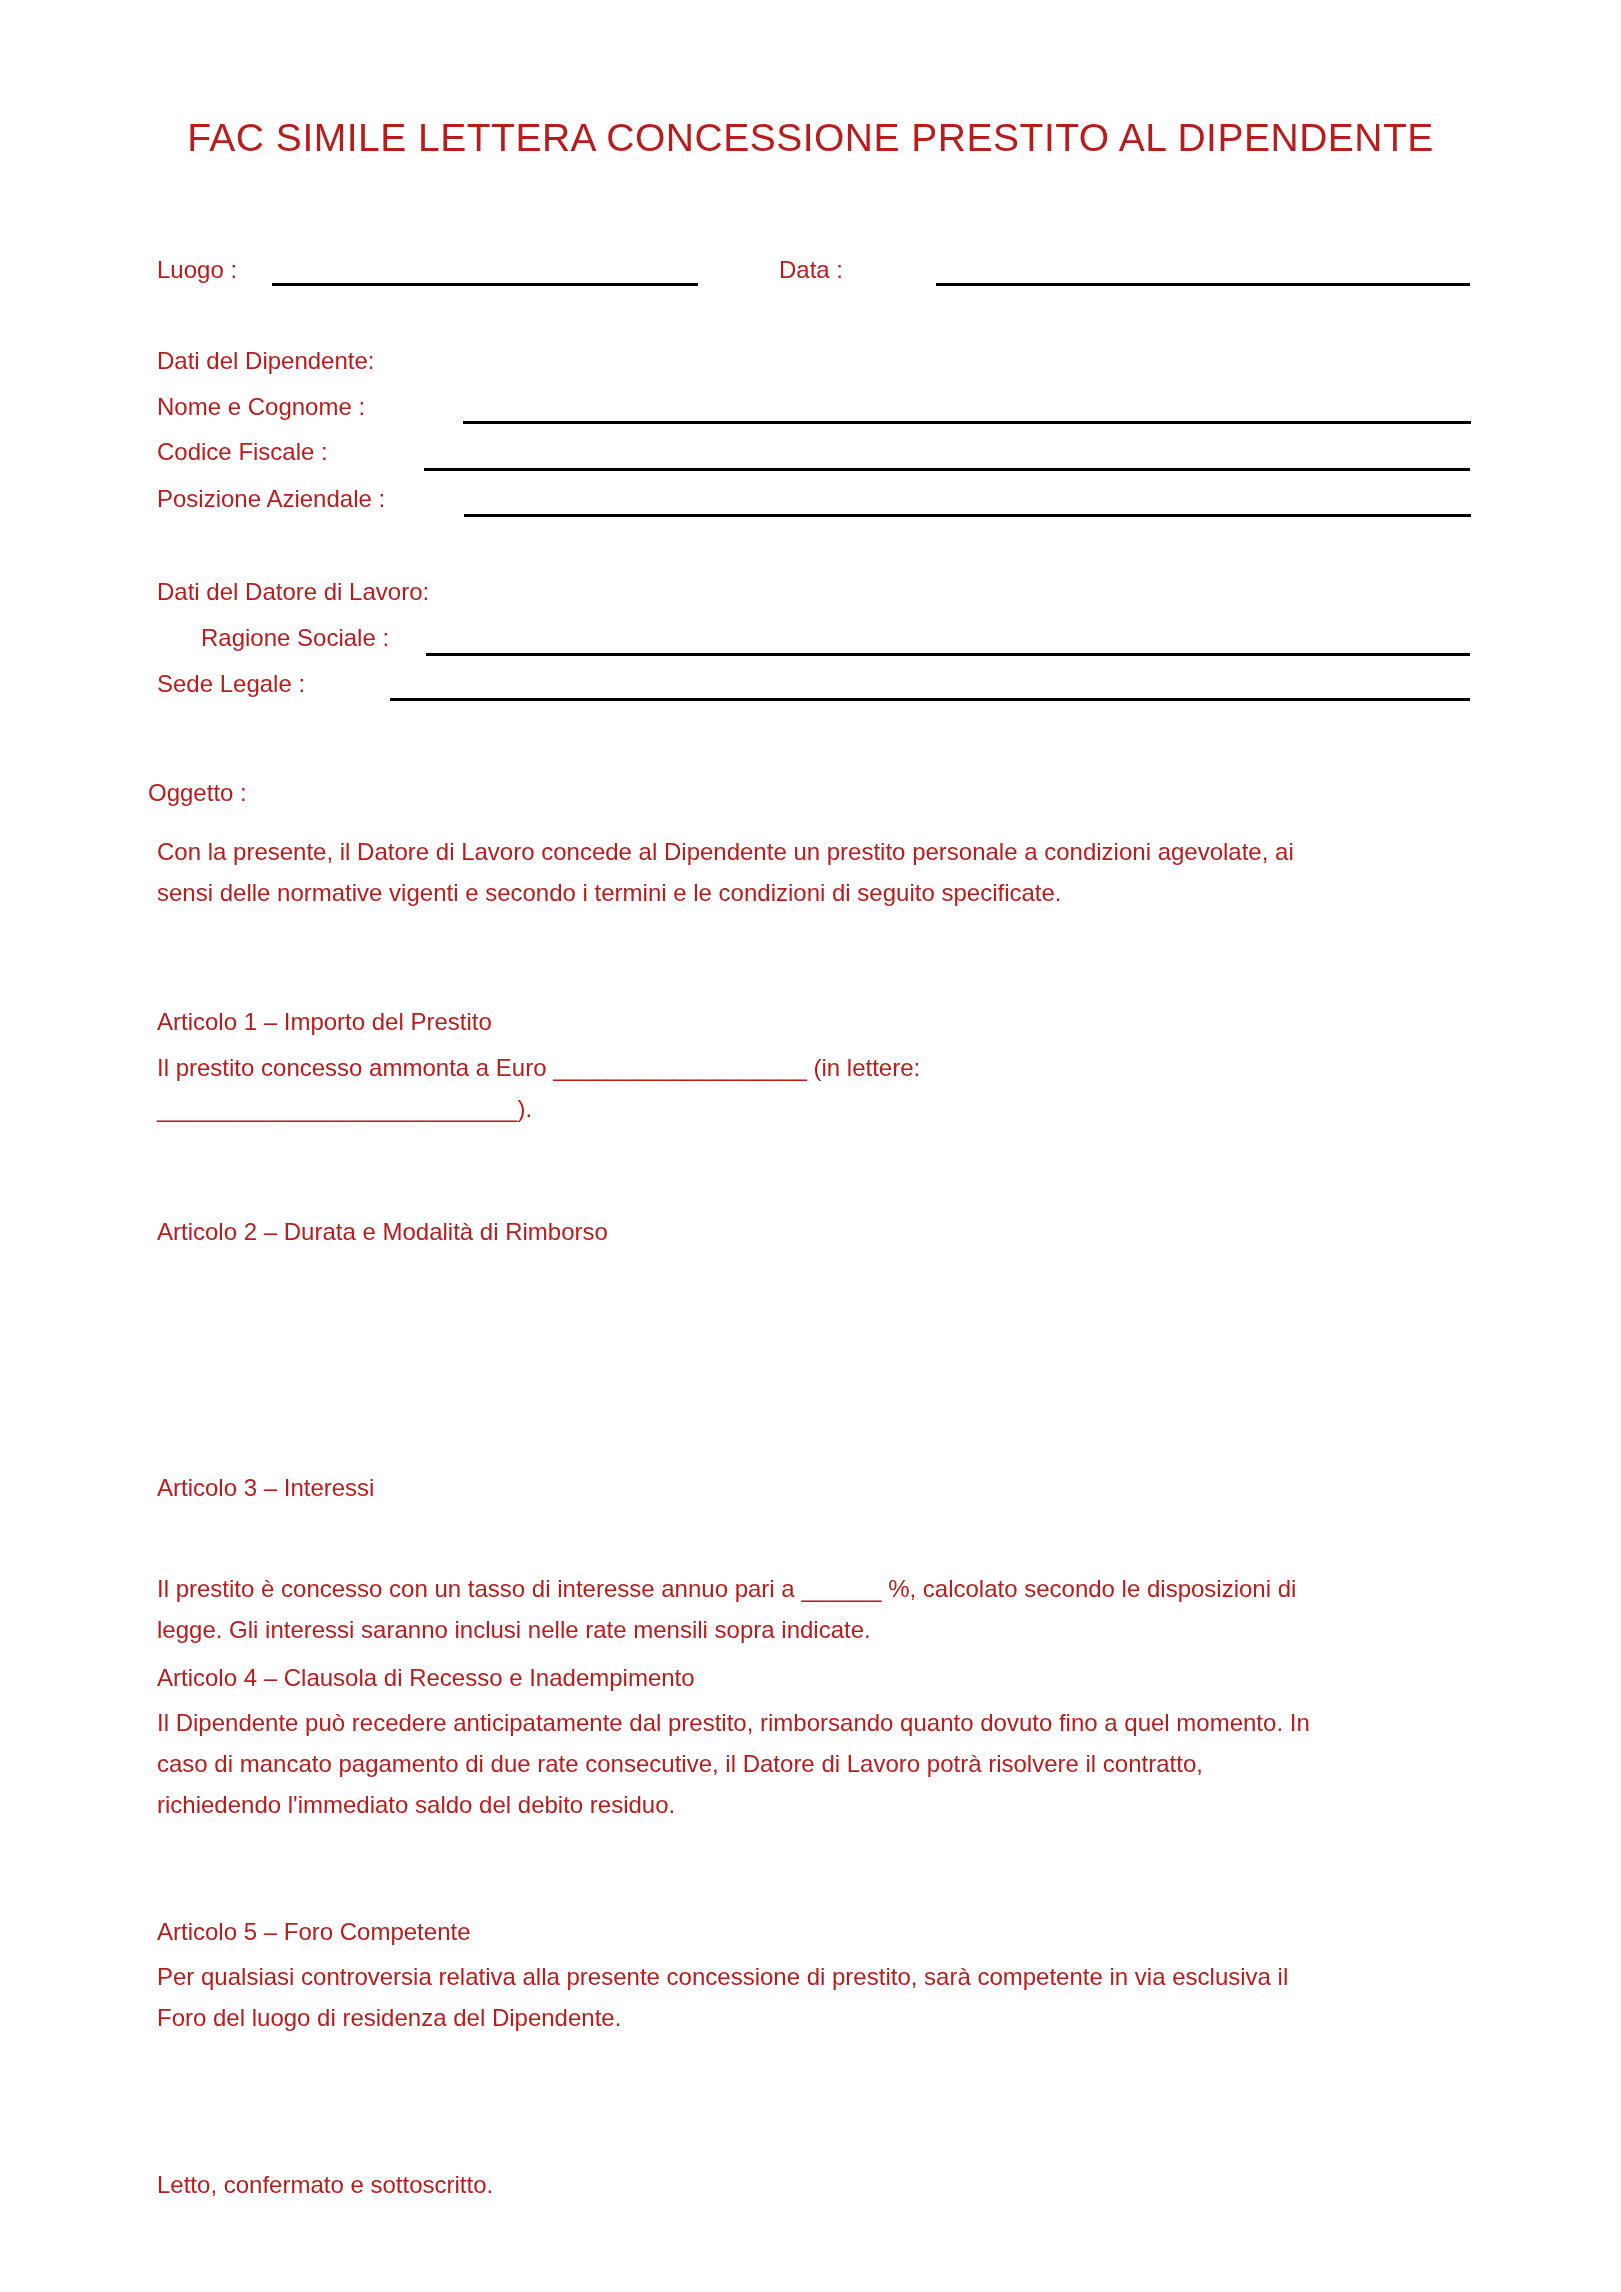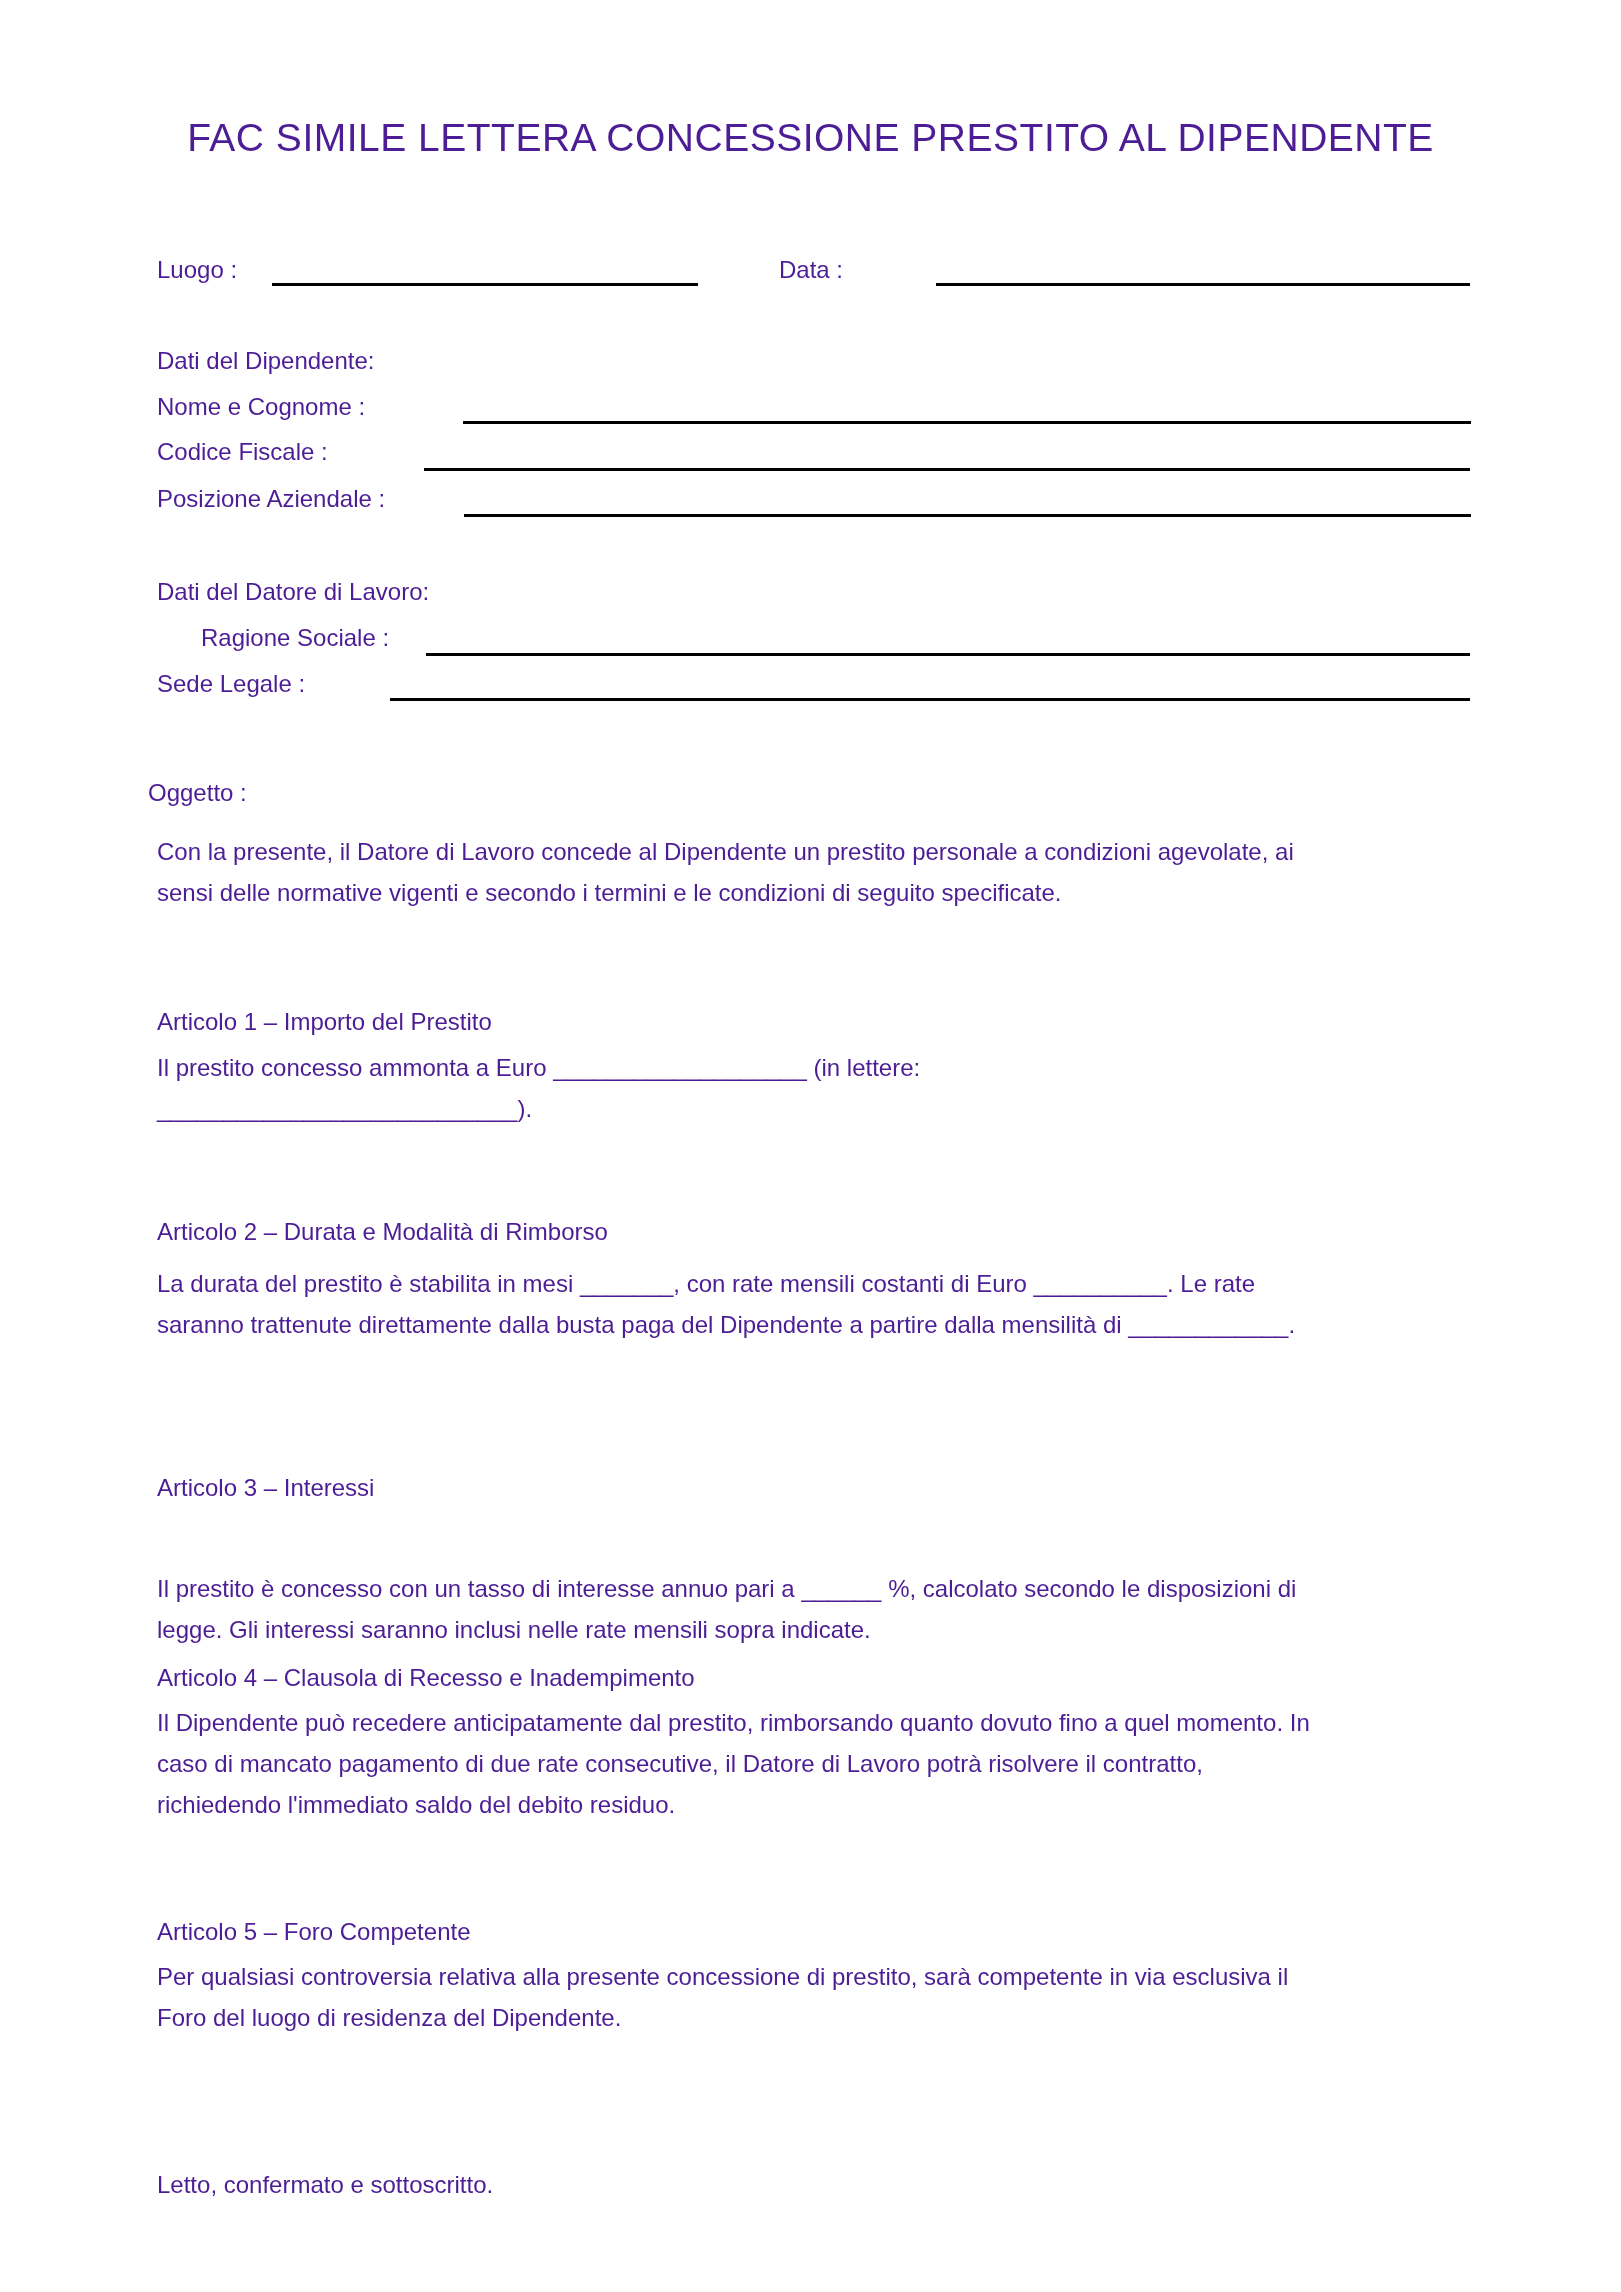--- a/index.html
+++ b/index.html
@@ -2,21 +2,21 @@
 <html><head>
 <meta charset="utf-8">
 <style>
   html, body { margin: 0; padding: 0; background: #e8e8e8; }
   .page {
     position: relative;
     width: 1621px;
     height: 2293px;
     background: #ffffff;
     font-family: "Liberation Sans", sans-serif;
-    color: #4c1d95;
+    color: #b91c1c;
     overflow: hidden;
   }
   .title {
     position: absolute;
     top: 116px;
     left: 0;
     width: 100%;
     text-align: center;
     font-size: 39px;
     font-weight: 400;
@@ -69,22 +69,20 @@
 
   <div class="label" style="left:148px; top:772px;text-align:right;">Oggetto :</div>
   <div class="para" style="left:157px; top:831px;">Con la presente, il Datore di Lavoro concede al Dipendente un prestito personale a condizioni agevolate, ai
 sensi delle normative vigenti e secondo i termini e le condizioni di seguito specificate.</div>
 
   <div class="heading" style="left:157px; top:1001px;">Articolo 1 – Importo del Prestito</div>
   <div class="para" style="left:157px; top:1047px;">Il prestito concesso ammonta a Euro ___________________ (in lettere:
 ___________________________).</div>
 
   <div class="heading" style="left:157px; top:1211px;">Articolo 2 – Durata e Modalità di Rimborso</div>
-  <div class="para" style="left:157px; top:1263px;">La durata del prestito è stabilita in mesi _______, con rate mensili costanti di Euro __________. Le rate
-saranno trattenute direttamente dalla busta paga del Dipendente a partire dalla mensilità di ____________.</div>
 
   <div class="heading" style="left:157px; top:1439px;margin-top:28px;">Articolo 3 – Interessi</div>
   <div class="para" style="left:157px; top:1532px;margin-top:36px;">Il prestito è concesso con un tasso di interesse annuo pari a ______ %, calcolato secondo le disposizioni di
 legge. Gli interessi saranno inclusi nelle rate mensili sopra indicate.</div>
 
   <div class="heading" style="left:157px; top:1657px;">Articolo 4 – Clausola di Recesso e Inadempimento</div>
   <div class="para" style="left:157px; top:1702px;">Il Dipendente può recedere anticipatamente dal prestito, rimborsando quanto dovuto fino a quel momento. In
 caso di mancato pagamento di due rate consecutive, il Datore di Lavoro potrà risolvere il contratto,
 richiedendo l'immediato saldo del debito residuo.</div>
 

